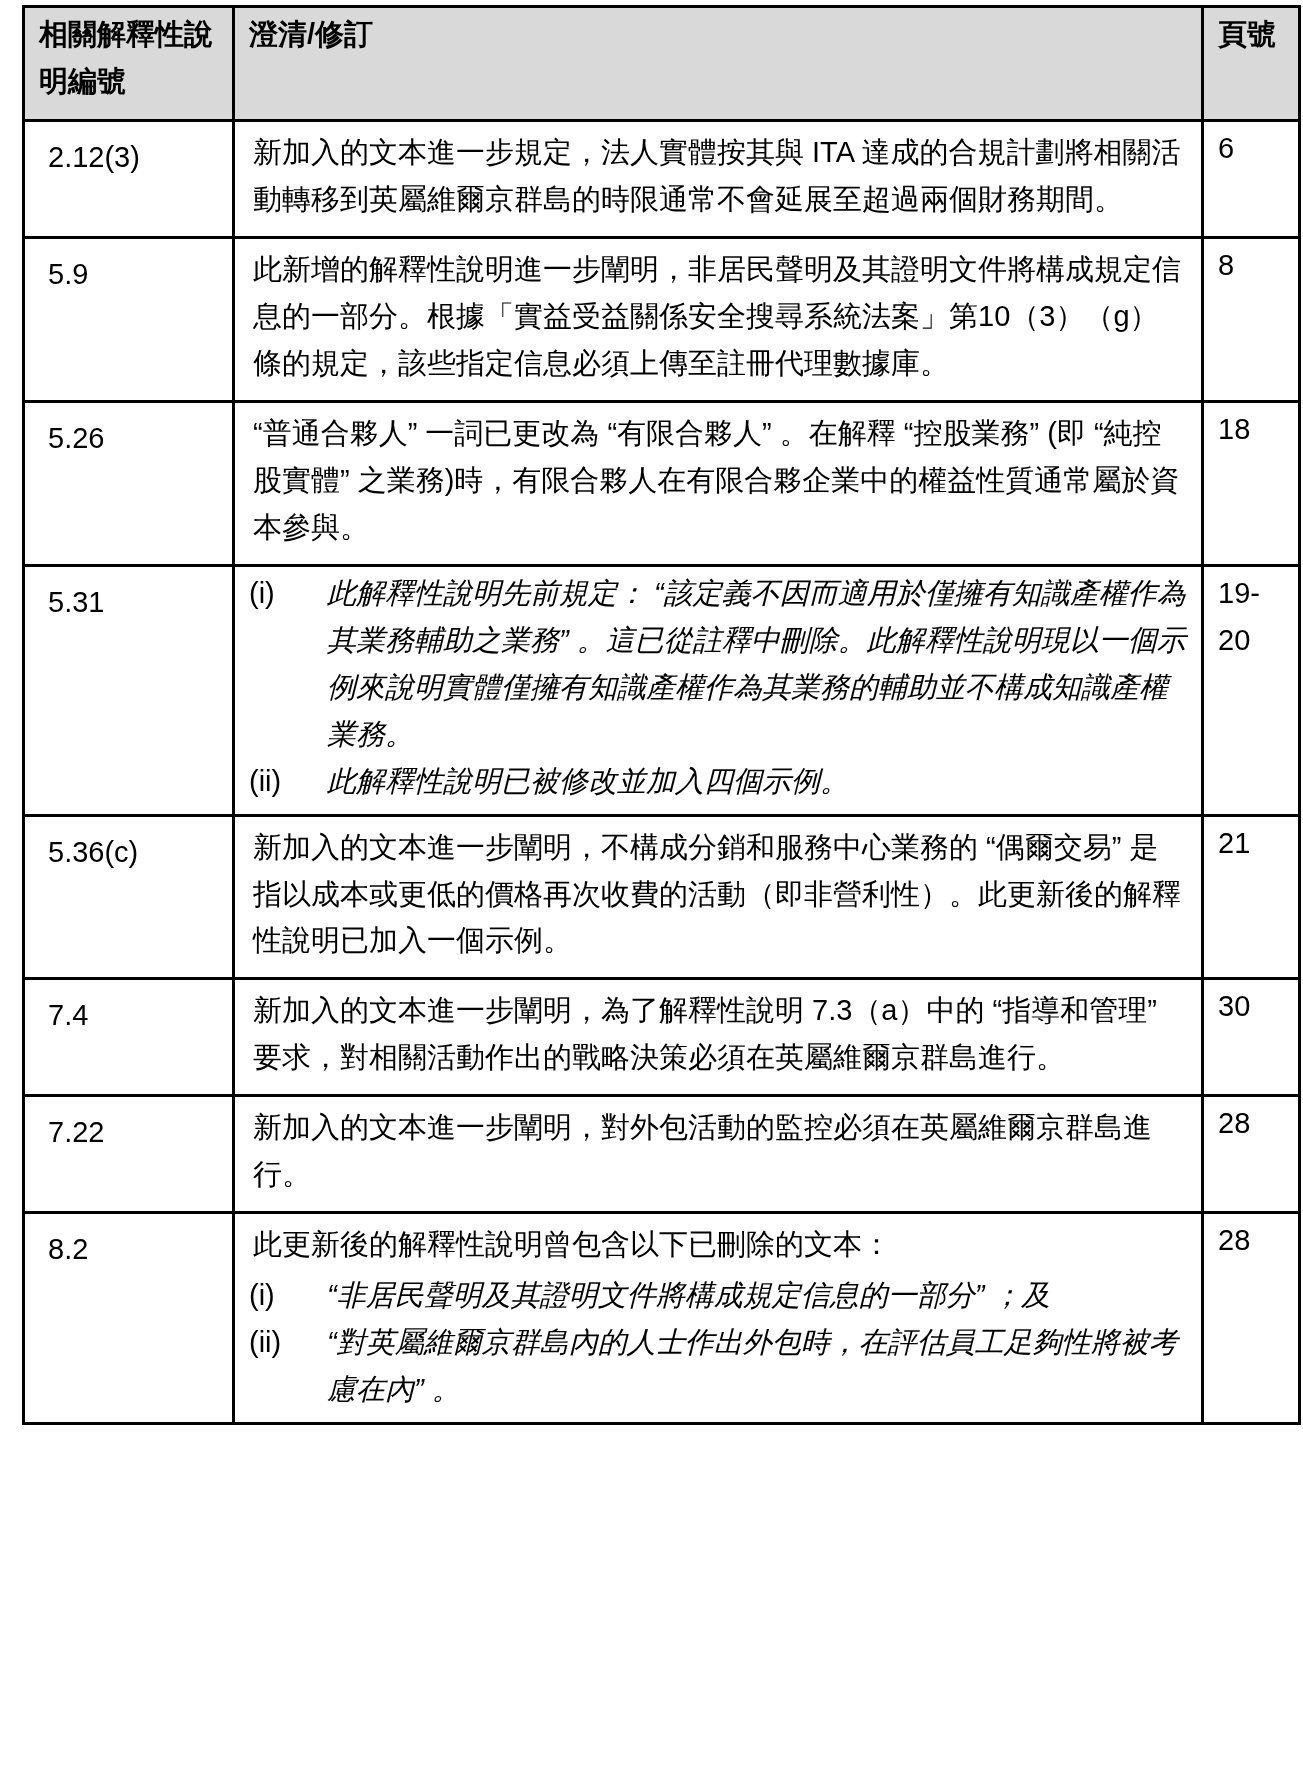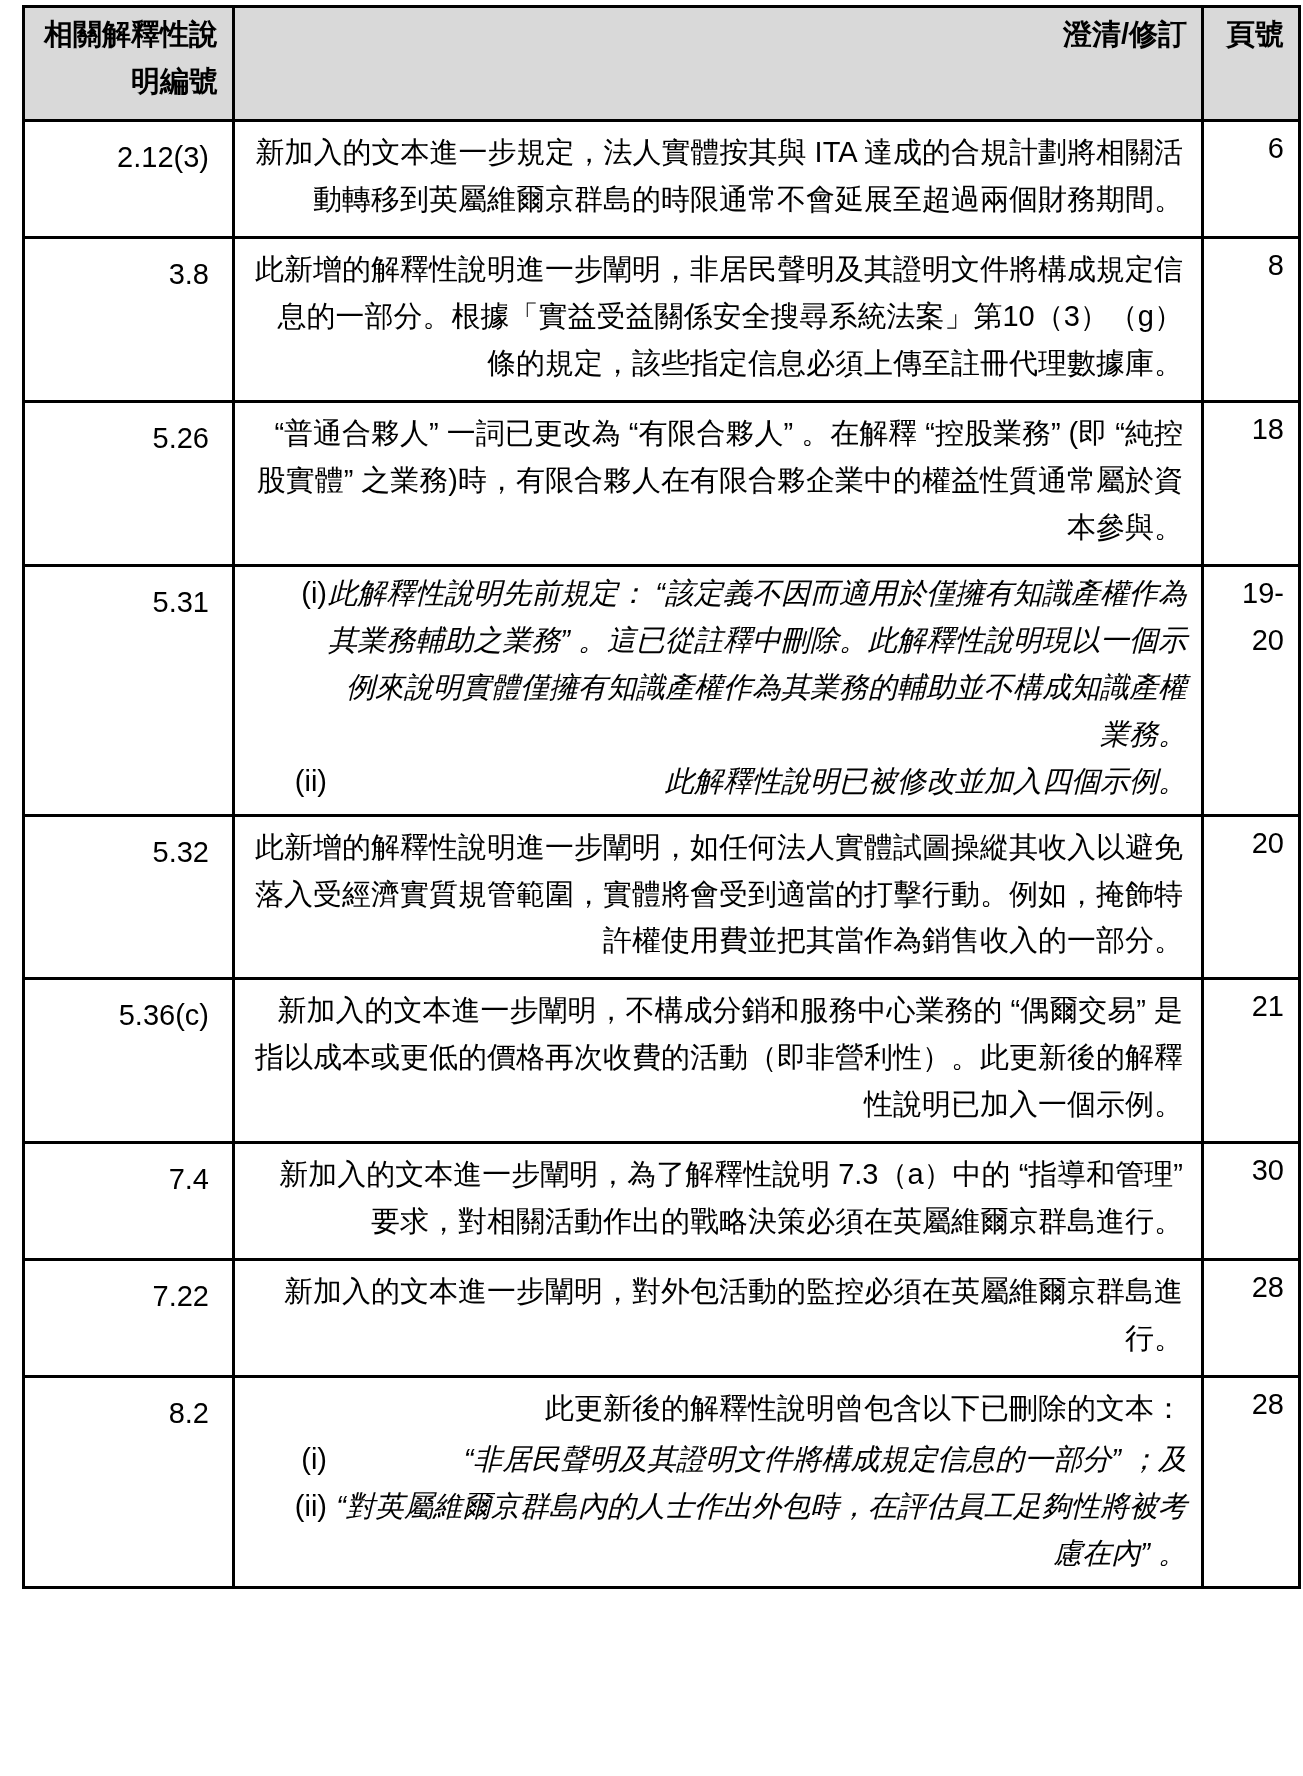--- a/index.html
+++ b/index.html
@@ -22,21 +22,21 @@
     font-size: 29px;
     line-height: 1.62;
   }
   .doc-table col.c-ref  { width: 210px; }
   .doc-table col.c-body { width: 969px; }
   .doc-table col.c-page { width: 97px; }
   .doc-table th, .doc-table td {
     border: 3px solid var(--border-color, #000);
     vertical-align: top;
     padding: 3px 14px 9px 14px;
-    text-align: right;
+    text-align: left;
     word-break: break-word;
   }
   .doc-table th {
     background: var(--header-bg, #d9d9d9);
     font-weight: bold;
     padding-bottom: 14px;
   }
   .para { margin: 4px; }
   .li { display: flex; align-items: flex-start; }
   .li .marker { flex: 0 0 78px; }
@@ -65,21 +65,21 @@
         <td>
           <div class="ref-line">2.12(3)</div>
         </td>
         <td>
           <div class="para"><span class="seg">新加入的文本進一步規定，法人實體按其與 ITA 達成的合規計劃將相關活動轉移到英屬維爾京群島的時限通常不會延展至超過兩個財務期間。</span></div>
         </td>
         <td>6</td>
       </tr>
       <tr>
         <td>
-          <div class="ref-line">3.8</div>
+          <div class="ref-line">5.9</div>
         </td>
         <td>
           <div class="para"><span class="seg">此新增的解釋性說明進一步闡明，非居民聲明及其證明文件將構成規定信息的一部分。根據「實益受益關係安全搜尋系統法案」第10（3）（g）條的規定，該些指定信息必須上傳至註冊代理數據庫。</span></div>
         </td>
         <td>8</td>
       </tr>
       <tr>
         <td>
           <div class="ref-line">5.26</div>
         </td>
@@ -96,29 +96,20 @@
           <div class="li">
             <span class="marker">(i)</span>
             <div class="litext"><span class="seg">此解釋性說明先前規定： “該定義不因而適用於僅擁有知識產權作為其業務輔助之業務” 。這已從註釋中刪除。此解釋性說明現以一個示例來說明實體僅擁有知識產權作為其業務的輔助並不構成知識產權業務。</span></div>
           </div>
           <div class="li">
             <span class="marker">(ii)</span>
             <div class="litext"><span class="seg">此解釋性說明已被修改並加入四個示例。</span></div>
           </div>
         </td>
         <td>19-20</td>
-      </tr>
-      <tr>
-        <td>
-          <div class="ref-line">5.32</div>
-        </td>
-        <td>
-          <div class="para"><span class="seg">此新增的解釋性說明進一步闡明，如任何法人實體試圖操縱其收入以避免落入受經濟實質規管範圍，實體將會受到適當的打擊行動。例如，掩飾特許權使用費並把其當作為銷售收入的一部分。</span></div>
-        </td>
-        <td>20</td>
       </tr>
       <tr>
         <td>
           <div class="ref-line">5.36(c)</div>
         </td>
         <td>
           <div class="para"><span class="seg">新加入的文本進一步闡明，不構成分銷和服務中心業務的 “偶爾交易” 是指以成本或更低的價格再次收費的活動（即非營利性）。此更新後的解釋性說明已加入一個示例。</span></div>
         </td>
         <td>21</td>
       </tr>

